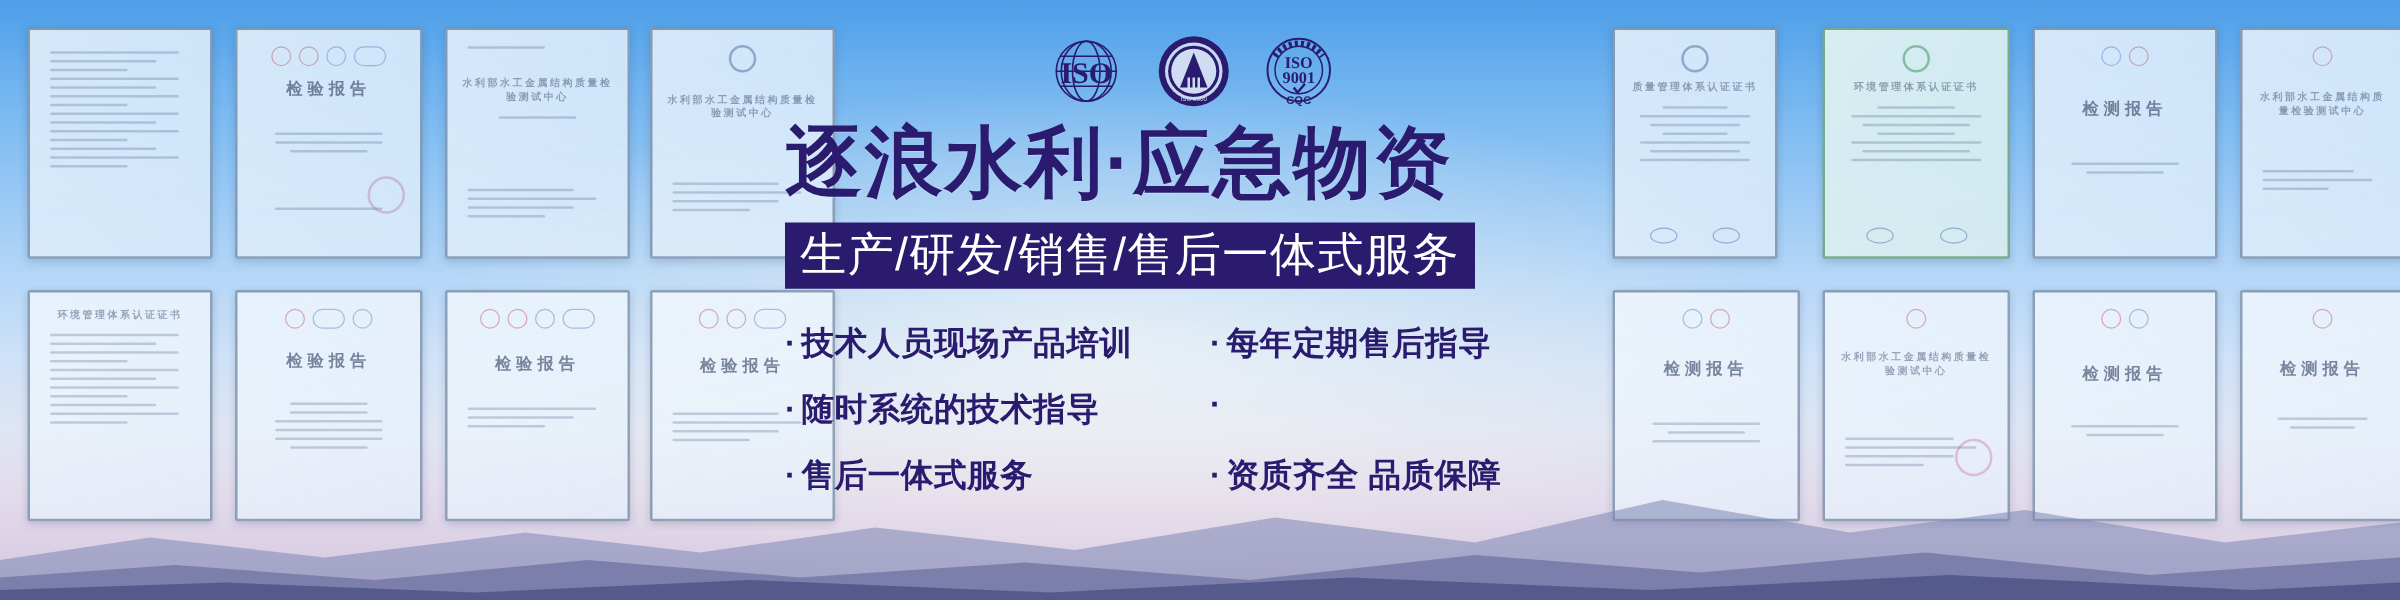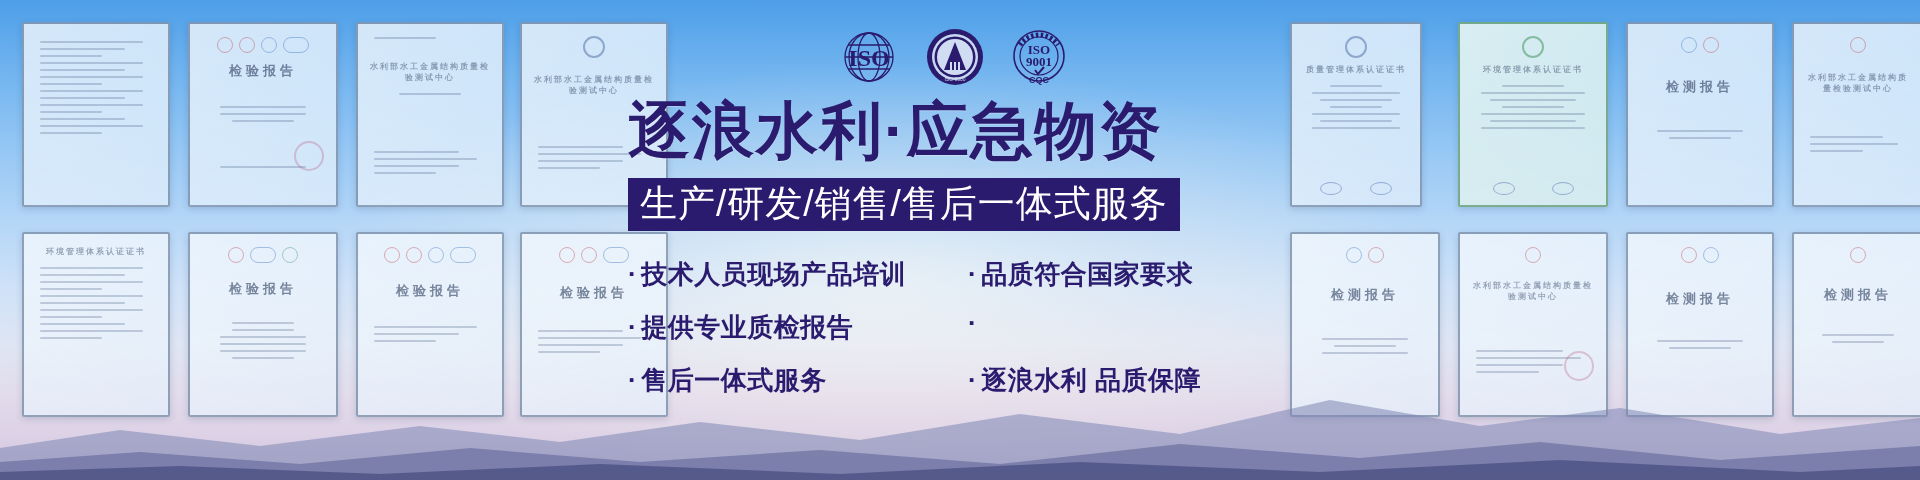--- a/index.html
+++ b/index.html
@@ -487,33 +487,33 @@
 
     <div class="hero-sub-bar">生产/研发/销售/售后一体式服务</div>
 
     <div class="features">
       <div class="feature">
         <span class="dot-mark">·</span>
         <span>技术人员现场产品培训</span>
       </div>
       <div class="feature">
         <span class="dot-mark">·</span>
-        <span>品质符合国家要求</span>
+        <span>每年定期售后指导</span>
       </div>
       <div class="feature">
         <span class="dot-mark">·</span>
-        <span>提供专业质检报告</span>
+        <span>随时系统的技术指导</span>
       </div>
       <div class="feature">
         <span class="dot-mark">·</span>
       </div>
       <div class="feature">
         <span class="dot-mark">·</span>
         <span>售后一体式服务</span>
       </div>
       <div class="feature">
         <span class="dot-mark">·</span>
-        <span>逐浪水利 品质保障</span>
+        <span>资质齐全 品质保障</span>
       </div>
     </div>
   </div>
 
 </div>
 
 </body></html>

